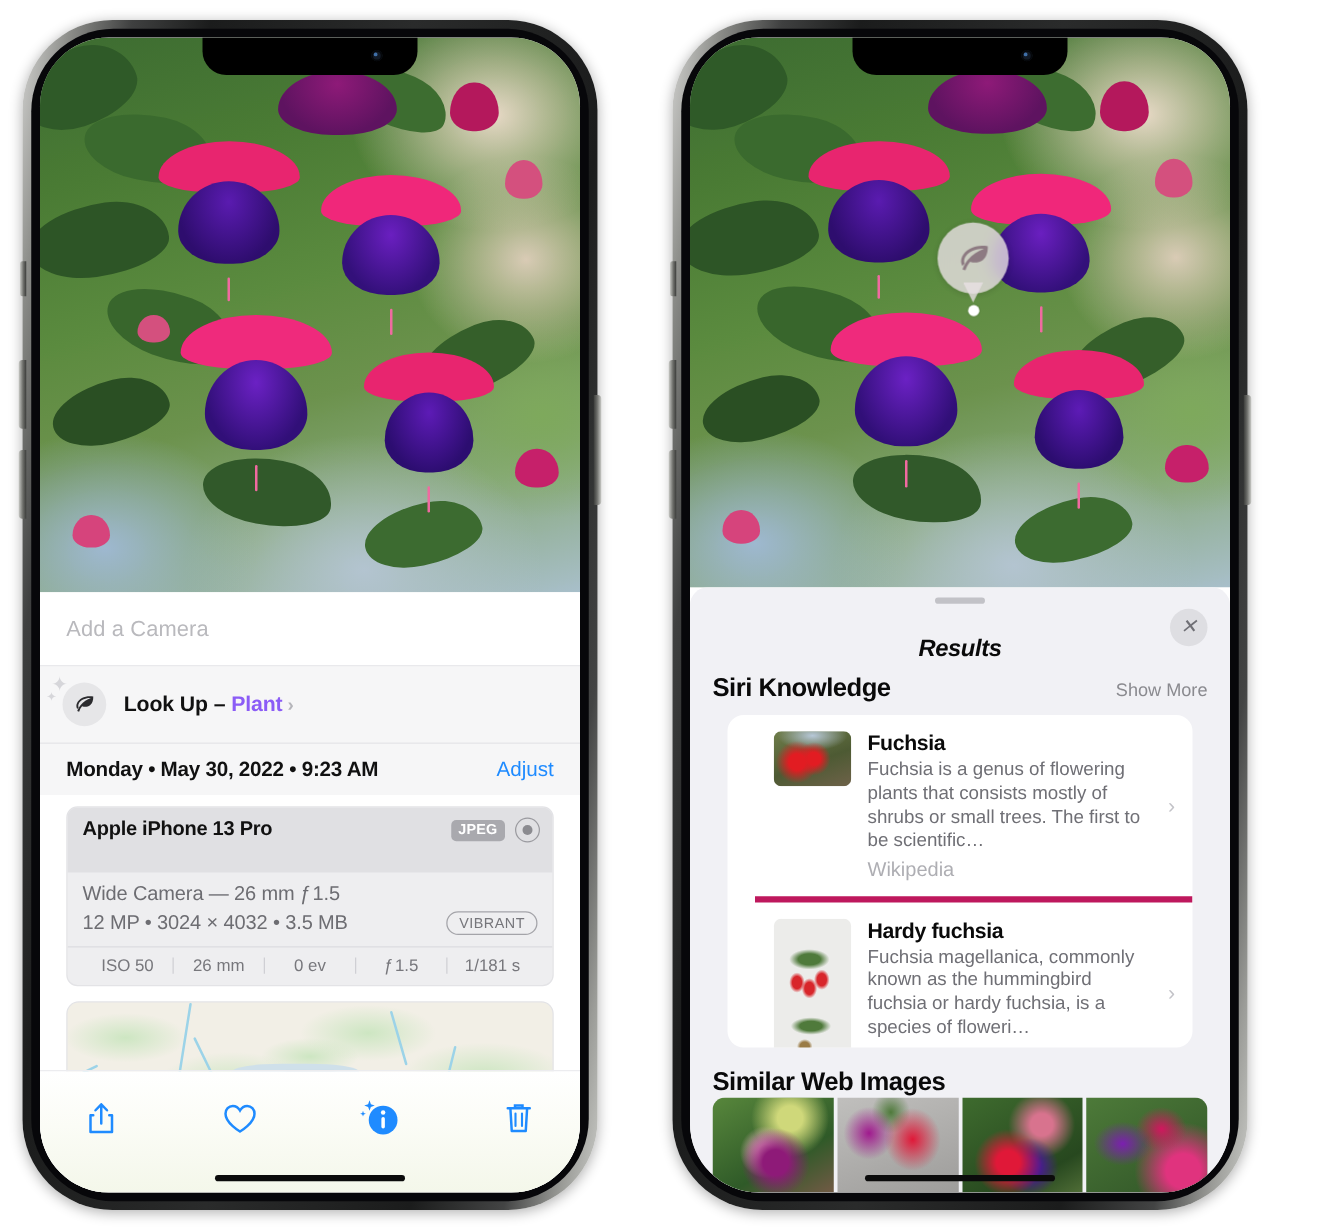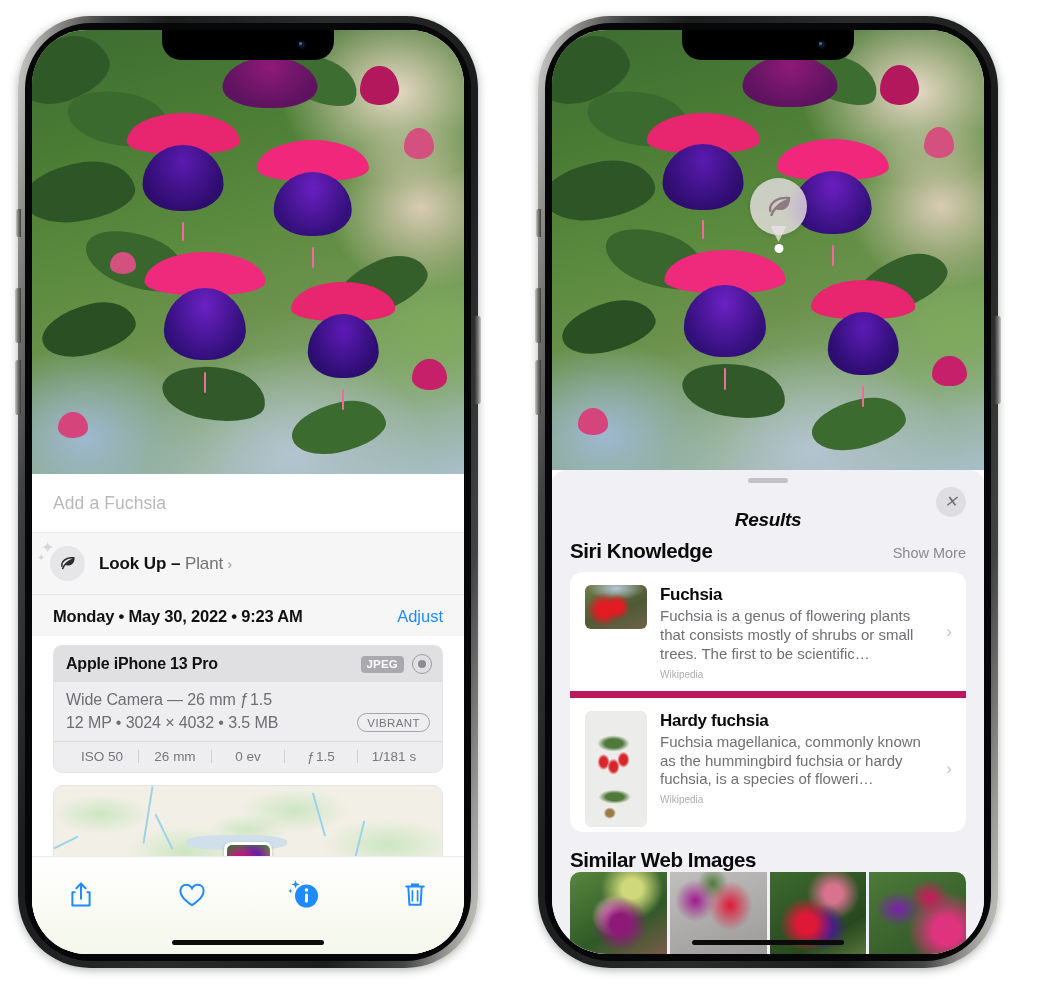--- a/index.html
+++ b/index.html
@@ -100,37 +100,37 @@
   .leaf-badge{
     position:relative; width:35px; height:35px; border-radius:50%;
     background:#e6e6e8; display:flex; align-items:center; justify-content:center;
     flex:0 0 auto;
   }
   .sparkle{ position:absolute; color:#d6d6da; }
   .sp1{ left:-9px; top:-8px; font-size:16px; }
   .sp2{ left:-13px; top:6px; font-size:10px; }
   .lookup-text{ font-size:17px; color:#111; font-weight:700; letter-spacing:-.1px; }
   .lookup-text .dash{ font-weight:700; }
-  .lookup-sub{ color:#737373; font-weight:400; }
+  .lookup-sub{ color:#8b5cf6; font-weight:700; }
   .chev{ color:#b5b5ba; font-size:15px; margin-left:4px; }
 
   .meta-block{ background:#f6f6f7; padding:12px 21px 10px; border-top:1px solid #e4e4e7; }
   .meta-row1{ display:flex; align-items:baseline; justify-content:space-between;gap:14px; }
   .meta-date{ font-size:16.5px; font-weight:700; color:#111; letter-spacing:-.2px; }
   .adjust{ font-size:16.5px; color:#1f8bff; }
   .meta-row2{ display:flex; align-items:center; gap:9px; margin-top:7px; }
   .meta-file{ font-size:16px; color:#3a3a3c; }
 
   .cam-card{
     margin:9px 21px 0; border-radius:9px; overflow:hidden; background:#eeeef0;
     border:1px solid #e3e3e6;
   }
   .cam-head{
     display:flex; align-items:center; justify-content:space-between;
-    padding:8px 10px 8px 12px; background:#e0e0e3;
+    padding:8px 10px 24px 12px; background:#e0e0e3;
   }
   .cam-model{ font-size:16px; font-weight:700; color:#111; letter-spacing:-.2px; }
   .cam-head-right{ display:flex; align-items:center; gap:8px; }
   .badge-jpeg{
     background:#a9a9ae; color:#fff; font-size:11.5px; font-weight:700;
     padding:2.5px 6px; border-radius:4px; letter-spacing:.2px;
   }
   .raw-dot{
     width:20px; height:20px; border-radius:50%;
     border:1.6px solid #9b9ba0; display:flex; align-items:center; justify-content:center;
@@ -211,24 +211,24 @@
     background:#dedee2; display:flex; align-items:center; justify-content:center;
     color:#6f6f75; font-size:16px; line-height:1;
   }
   .sec-head{
     display:flex; align-items:baseline; justify-content:space-between;
     padding:8px 18px 9px;
   }
   .sec-title{ font-size:20.5px; font-weight:700; color:#0a0a0a; letter-spacing:-.4px; }
   .show-more{ font-size:14.5px; color:#8a8a8f; }
   .know-card{
-    margin:0 18px; background:#fff; border-radius:13px; overflow:hidden;
+    margin:0 30px; background:#fff; border-radius:13px; overflow:hidden;padding-left:22px;
   }
   .know-row{ display:flex; gap:13px; padding:13px 14px 11px 15px; align-items:flex-start; }
-  .know-row + .know-row{ border-top:7px solid #be185d; }
+  .know-row + .know-row{ border-top:5px solid #be185d; }
   .thumb{ flex:0 0 auto; border-radius:6px; overflow:hidden; }
   .t1{ width:62px; height:44px;
     background:
       radial-gradient(circle at 30% 56%, #e21c22 0 13%, rgba(226,28,34,0) 34%),
       radial-gradient(circle at 52% 50%, #e21c22 0 13%, rgba(226,28,34,0) 34%),
       radial-gradient(ellipse 60% 36% at 50% 8%, #b7c8d8 0%, rgba(183,200,216,0) 75%),
       linear-gradient(160deg,#6f7d4a,#4d5a33 55%,#6e6249);
   }
   .t2{ width:62px; height:116px;
     background:
@@ -236,21 +236,21 @@
       radial-gradient(ellipse 10% 7% at 46% 48%, #d8262b 0 60%, rgba(216,38,43,0) 100%),
       radial-gradient(ellipse 10% 7% at 62% 42%, #d8262b 0 60%, rgba(216,38,43,0) 100%),
       radial-gradient(ellipse 26% 7% at 46% 28%, #4f7a3b 0 55%, rgba(79,122,59,0) 100%),
       radial-gradient(ellipse 26% 6% at 48% 74%, #4f7a3b 0 55%, rgba(79,122,59,0) 100%),
       radial-gradient(ellipse 10% 5% at 40% 88%, #9a7b46 0 60%, rgba(154,123,70,0) 100%),
       #ececea;
   }
   .know-main{ flex:1; min-width:0; }
   .know-title{ font-size:17px; font-weight:700; color:#0a0a0a; letter-spacing:-.3px; }
   .know-desc{ font-size:15px; color:#6f6f75; line-height:1.26; margin-top:2px; }
-  .know-src{ font-size:10px; color:#aeaeb3; margin-top:5px; }
+  .know-src{ font-size:16px; color:#aeaeb3; margin-top:5px; }
   .know-chev{ align-self:center; color:#c3c3c8; font-size:17px; flex:0 0 auto; padding-left:2px; }
   .web-strip{ display:flex; gap:3px; margin:0 18px; border-radius:10px; overflow:hidden; }
   .web-img{ flex:1; height:84px; }
   .w1{ background:
       radial-gradient(circle at 52% 62%, #8e1a78 0 14%, rgba(142,26,120,0) 38%),
       radial-gradient(circle at 44% 52%, #f2b9c8 0 9%, rgba(242,185,200,0) 30%),
       radial-gradient(circle at 64% 20%, #cfd87a 0 11%, rgba(207,216,122,0) 34%),
       linear-gradient(150deg,#58873c,#2f5a28 60%,#7d5a4a); }
   .w2{ background:
       radial-gradient(ellipse 30% 36% at 26% 34%, #a01a8e 0%, rgba(160,26,142,0) 70%),
@@ -345,21 +345,21 @@
         <div class="bud" style="left:76%;top:8%;width:9%;height:9%;background:#b4185c;"></div>
         <div class="bud" style="left:86%;top:22%;width:7%;height:7%;background:#d4507e;"></div>
         <div class="bud" style="left:18%;top:50%;width:6%;height:5%;background:#d4507e;"></div>
         <div class="bud" style="left:88%;top:74%;width:8%;height:7%;background:#c6206a;"></div>
         <div class="bud" style="left:6%;top:86%;width:7%;height:6%;background:#d6447c;"></div>
       </div>
 
       <div class="info-sheet" style="top:444px;">
 
         <div class="caption-row">
-          <span>Add a Fuchsia</span>
+          <span>Add a Camera</span>
         </div>
 
         <div class="lookup-block">
           <div class="lookup-row">
             <div class="leaf-badge">
               <span class="sparkle sp1">✦</span>
               <span class="sparkle sp2">✦</span>
               <svg width="19" height="19" viewBox="0 0 24 24" aria-hidden="true">
                 <path d="M21 4c-7.5-1.2-14 1.6-16.4 6.6-1 2.1-.9 4.3.1 6l1.5-1.5c-.5-1.1-.5-2.5.2-3.9C8.2 7.6 13 5.3 18.6 5.6 14.7 7 10.9 9.5 8.3 12.6c-1.6 1.9-2.8 4-3.5 6.2l1.9.6c.6-2 1.6-3.8 3-5.5 2.6 1 5.7.7 8-1 2.3-1.8 3.4-4.9 3.3-8.9z" fill="#2b2b2e"></path>
               </svg>

